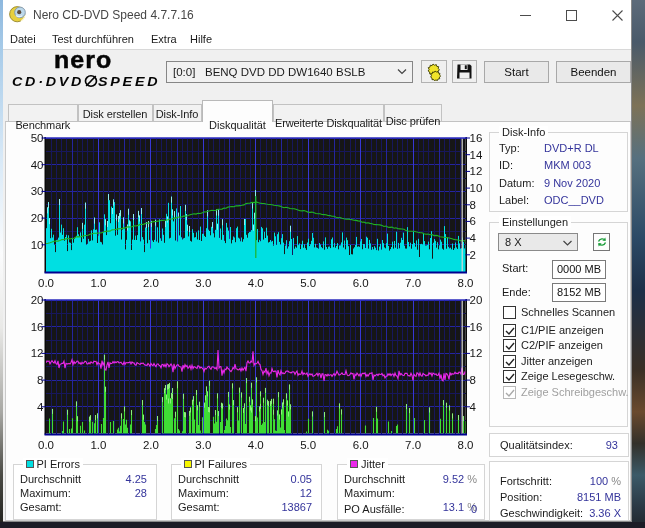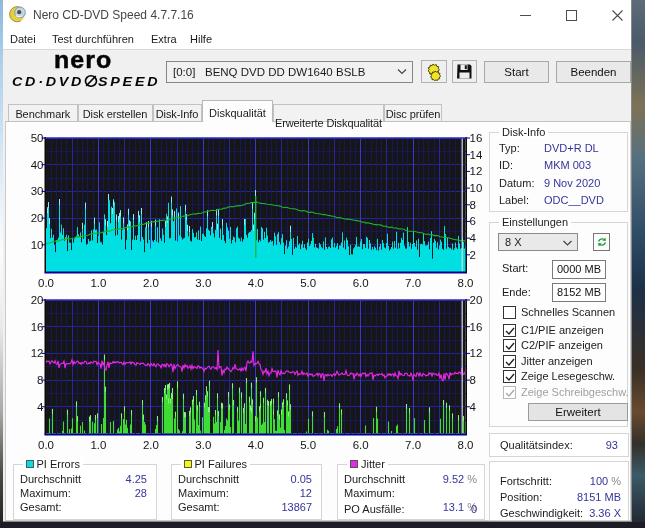--- a/index.html
+++ b/index.html
@@ -63,26 +63,26 @@
 <svg class="abs" style="left:456px;top:63px" width="17" height="17" viewBox="0 0 17 17">
  <path d="M1.5 1.5 h12.5 l1.5 1.5 v12.5 h-14.5 z" fill="#111"></path>
  <rect x="4.5" y="1.5" width="7" height="5.5" fill="#efefef"></rect>
  <rect x="8.8" y="2.3" width="2" height="3.8" fill="#111"></rect>
  <rect x="3.5" y="9.5" width="10" height="6" fill="#efefef"></rect>
 </svg>
 <div class="btn" style="left:484px;top:61px;width:65px;height:22px;line-height:20px">Start</div>
 <div class="btn" style="left:556px;top:61px;width:75px;height:22px;line-height:20px">Beenden</div>
 
 <div class="abs" style="left:4.5px;top:121px;width:626px;height:400px;background:#fdfdfd;border:1px solid #c9c9c9;border-top:1px solid #c2c2c2"></div>
-<div class="abs" style="left:8px;top:104px;width:69.5px;height:17px;background:#f2f2f2;border:1px solid #c2c2c2;border-bottom:none;font-size:11px;letter-spacing:-0.1px;color:#1b1b1b;text-align:center;padding-top:3px;white-space:nowrap;overflow:visible">Benchmark</div>
+<div class="abs" style="left:8px;top:104px;width:69.5px;height:17px;background:#f2f2f2;border:1px solid #c2c2c2;border-bottom:none;font-size:11px;letter-spacing:-0.1px;color:#1b1b1b;text-align:center;padding-top:14px;white-space:nowrap;overflow:visible">Benchmark</div>
 <div class="abs" style="left:77.5px;top:104px;width:75px;height:17px;background:#f2f2f2;border:1px solid #c2c2c2;border-bottom:none;font-size:11px;letter-spacing:-0.1px;color:#1b1b1b;text-align:center;padding-top:3px;white-space:nowrap;overflow:visible">Disk erstellen</div>
 <div class="abs" style="left:152.5px;top:104px;width:49px;height:17px;background:#f2f2f2;border:1px solid #c2c2c2;border-bottom:none;font-size:11px;letter-spacing:-0.1px;color:#1b1b1b;text-align:center;padding-top:3px;white-space:nowrap;overflow:visible">Disk-Info</div>
-<div class="abs" style="left:202px;top:100px;width:71px;height:22px;background:#fdfdfd;border:1px solid #b9b9b9;border-bottom:none;font-size:11px;color:#1b1b1b;text-align:center;padding-top:6px;white-space:nowrap;z-index:3">Diskqualität</div>
+<div class="abs" style="left:202px;top:100px;width:71px;height:22px;background:#fdfdfd;border:1px solid #b9b9b9;border-bottom:none;font-size:11px;color:#1b1b1b;text-align:center;padding-top:18px;white-space:nowrap;z-index:3">Diskqualität</div>
 <div class="abs" style="left:273px;top:104px;width:111px;height:17px;background:#f2f2f2;border:1px solid #c2c2c2;border-bottom:none;font-size:11px;letter-spacing:-0.1px;color:#1b1b1b;text-align:center;padding-top:12px;white-space:nowrap;overflow:visible">Erweiterte Diskqualität</div>
-<div class="abs" style="left:384px;top:104px;width:58px;height:17px;background:#f2f2f2;border:1px solid #c2c2c2;border-bottom:none;font-size:11px;letter-spacing:-0.1px;color:#1b1b1b;text-align:center;padding-top:3px;white-space:nowrap;overflow:visible">Disc prüfen</div>
+<div class="abs" style="left:384px;top:104px;width:58px;height:17px;background:#f2f2f2;border:1px solid #c2c2c2;border-bottom:none;font-size:11px;letter-spacing:-0.1px;color:#1b1b1b;text-align:center;padding-top:10px;white-space:nowrap;overflow:visible">Disc prüfen</div>
 
 <div class="gbox" style="left:489px;top:132px;width:139px;height:80px;background:#fdfdfd">
  <div class="glegend">Disk-Info</div>
 </div>
 <div class="lbl" style="left:499px;top:142px">Typ:</div>
     <div class="val" style="left:544px;top:142px">DVD+R DL</div>
 <div class="lbl" style="left:499px;top:159px">ID:</div>
     <div class="val" style="left:544px;top:159px">MKM 003</div>
 <div class="lbl" style="left:499px;top:177px">Datum:</div>
     <div class="val" style="left:544px;top:177px">9 Nov 2020</div>
@@ -131,21 +131,20 @@
 <div class="cb" style="left:503px;top:370px"></div>
 <svg class="abs" style="left:505px;top:372px" width="10" height="10" viewBox="0 0 10 10">
       <path d="M1 5 l3 3 l5 -6" fill="none" stroke="#222" stroke-width="1.4"></path>
     </svg>
 <div class="lbl" style="left:521px;top:370px">Zeige Lesegeschw.</div>
 <div class="cb" style="left:503px;top:386px;border-color:#b8b8b8"></div>
 <svg class="abs" style="left:505px;top:388px" width="10" height="10" viewBox="0 0 10 10">
       <path d="M1 5 l3 3 l5 -6" fill="none" stroke="#aaa" stroke-width="1.4"></path>
     </svg>
 <div class="lbl" style="left:521px;top:386px;color:#a0a0a0">Zeige Schreibgeschw.</div>
-<div class="btn" style="left:528px;top:403px;width:100px;height:18px;line-height:16px;background:#e4e4e4;border-color:#9a9a9a">Erweitert</div>
 
 <div class="gbox" style="left:489px;top:433px;width:140px;height:24px"></div>
 <div class="lbl" style="left:500px;top:439px">Qualitätsindex:</div>
 <div class="val" style="left:0;top:439px;width:618px;text-align:right">93</div>
 
 <div class="gbox" style="left:489px;top:461px;width:140px;height:60px"></div>
 <div class="lbl" style="left:500px;top:475px">Fortschritt:</div>
 <div class="val" style="left:0;top:475px;width:621px;text-align:right">100 <span style="color:#8a8a8a">%</span></div>
 <div class="lbl" style="left:500px;top:491px">Position:</div>
 <div class="val" style="left:0;top:491px;width:621px;text-align:right">8151 MB</div>

